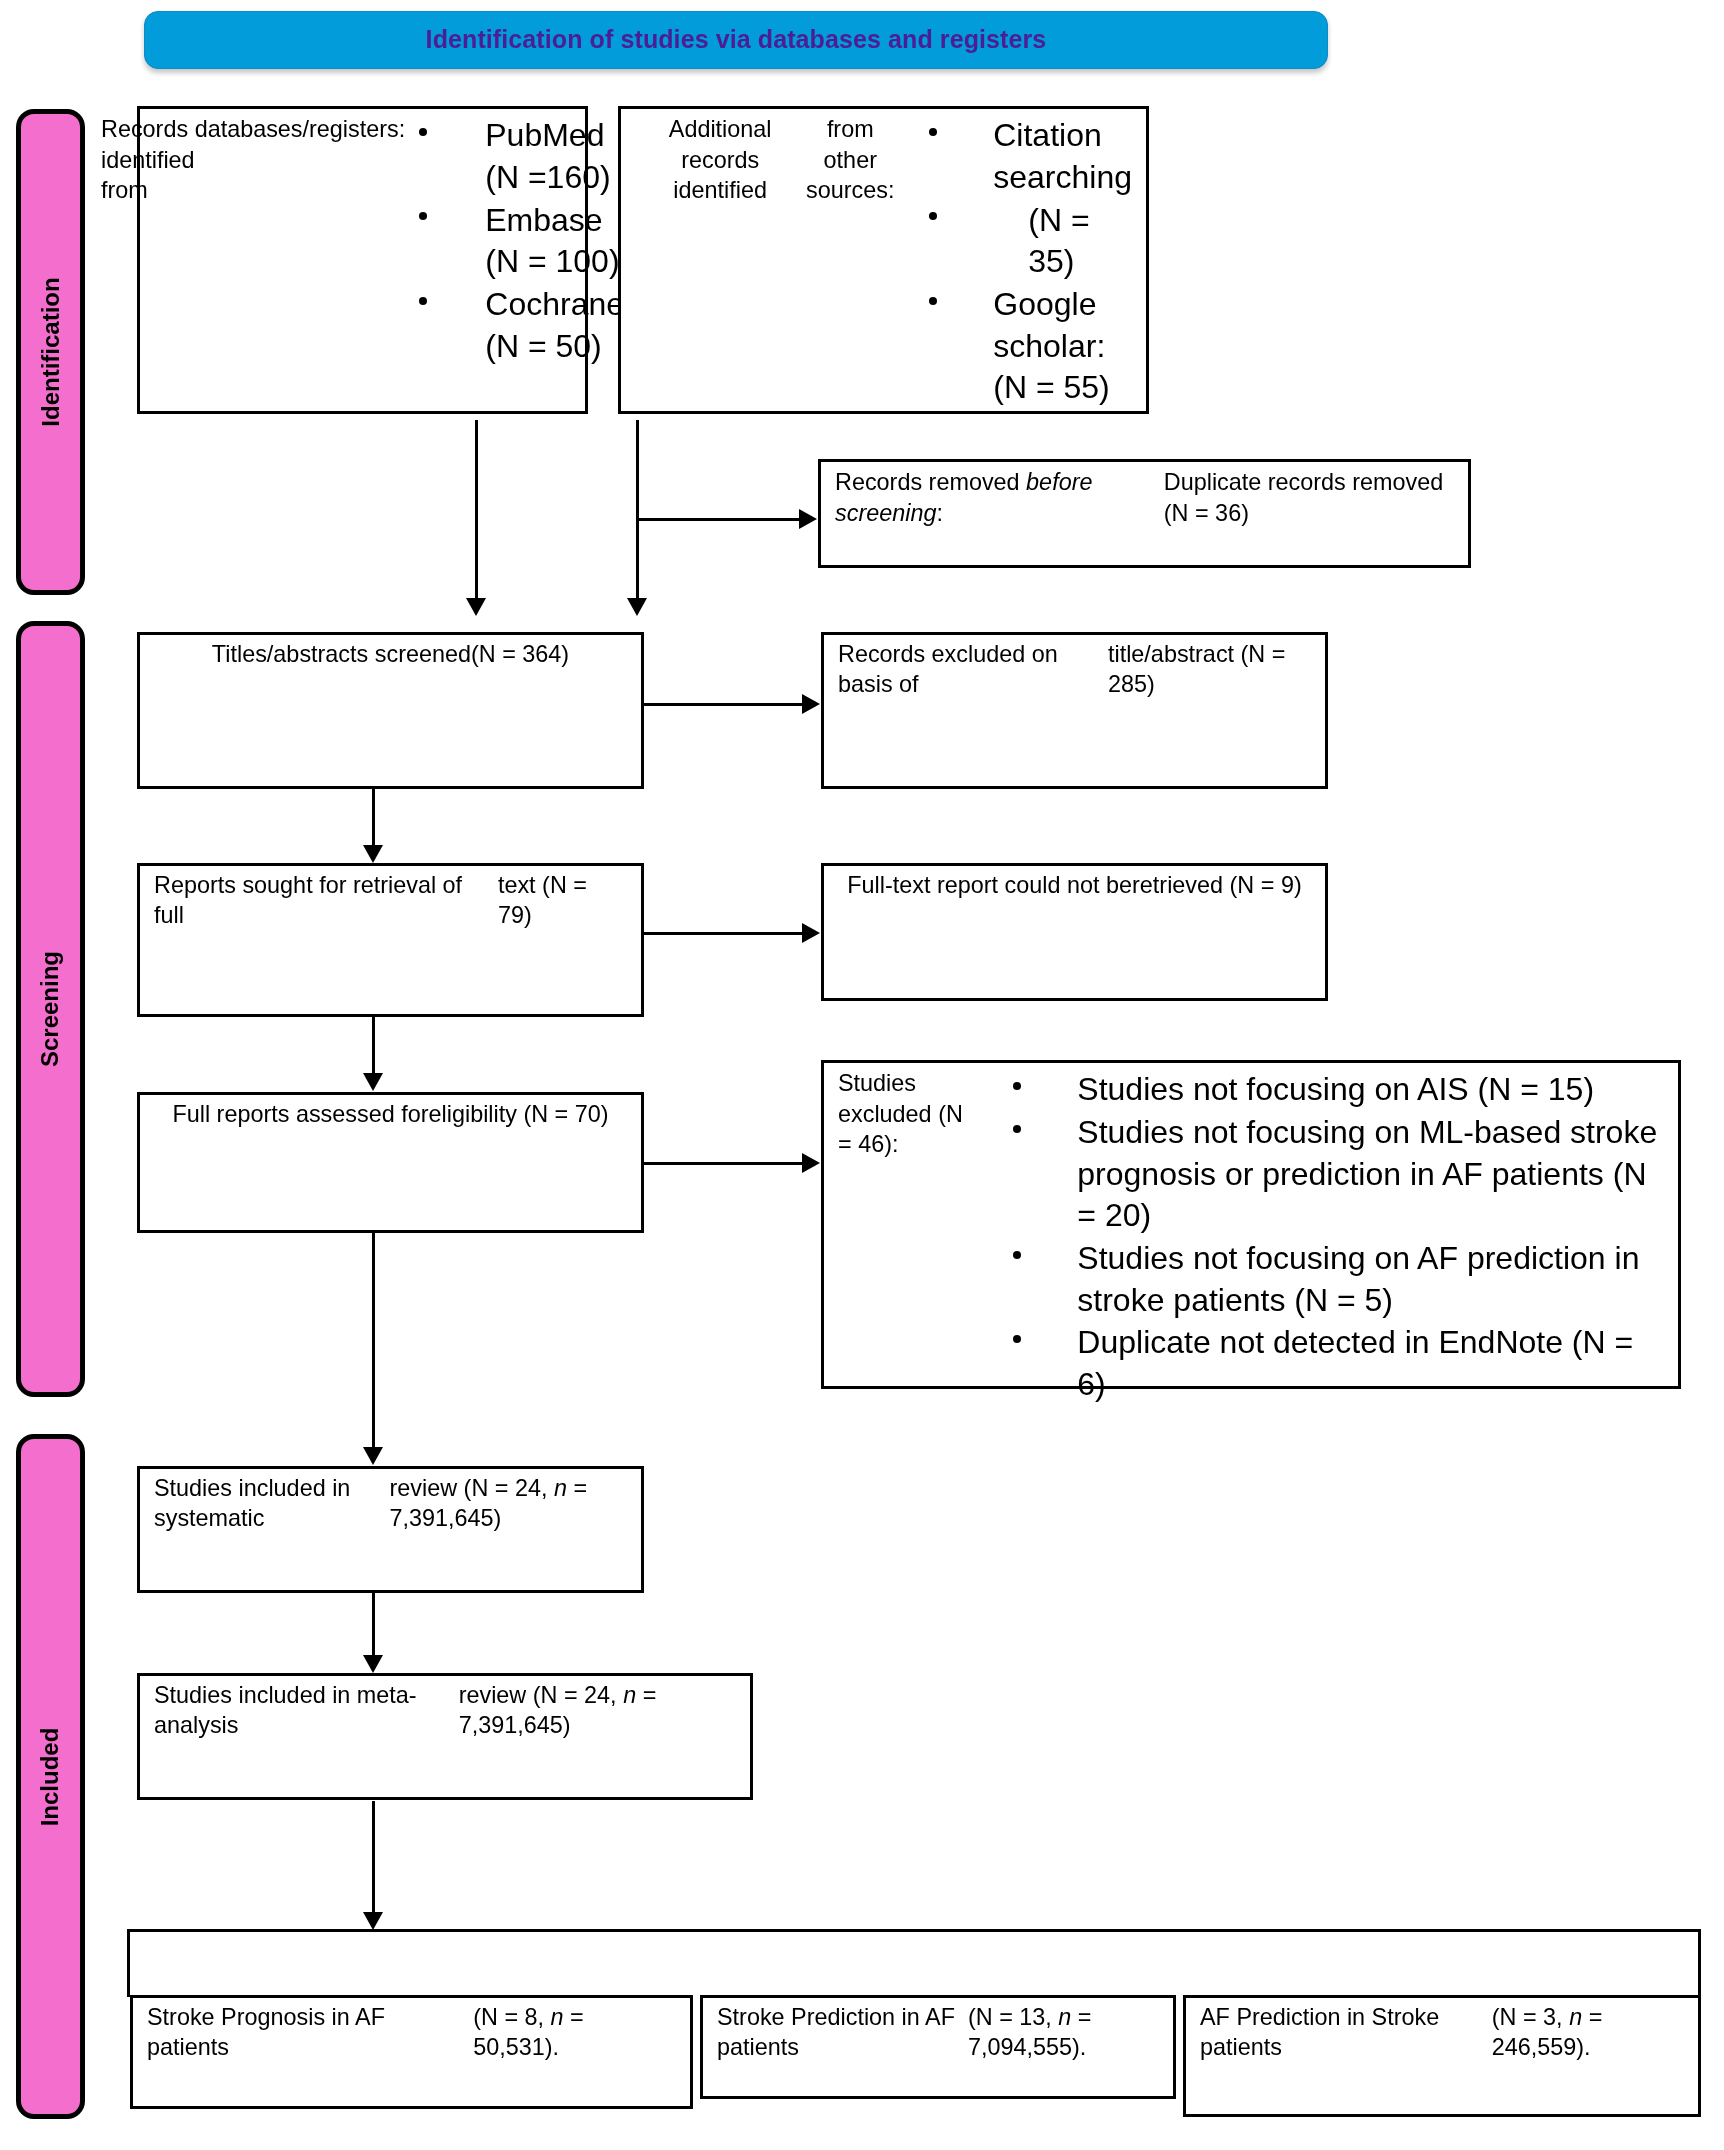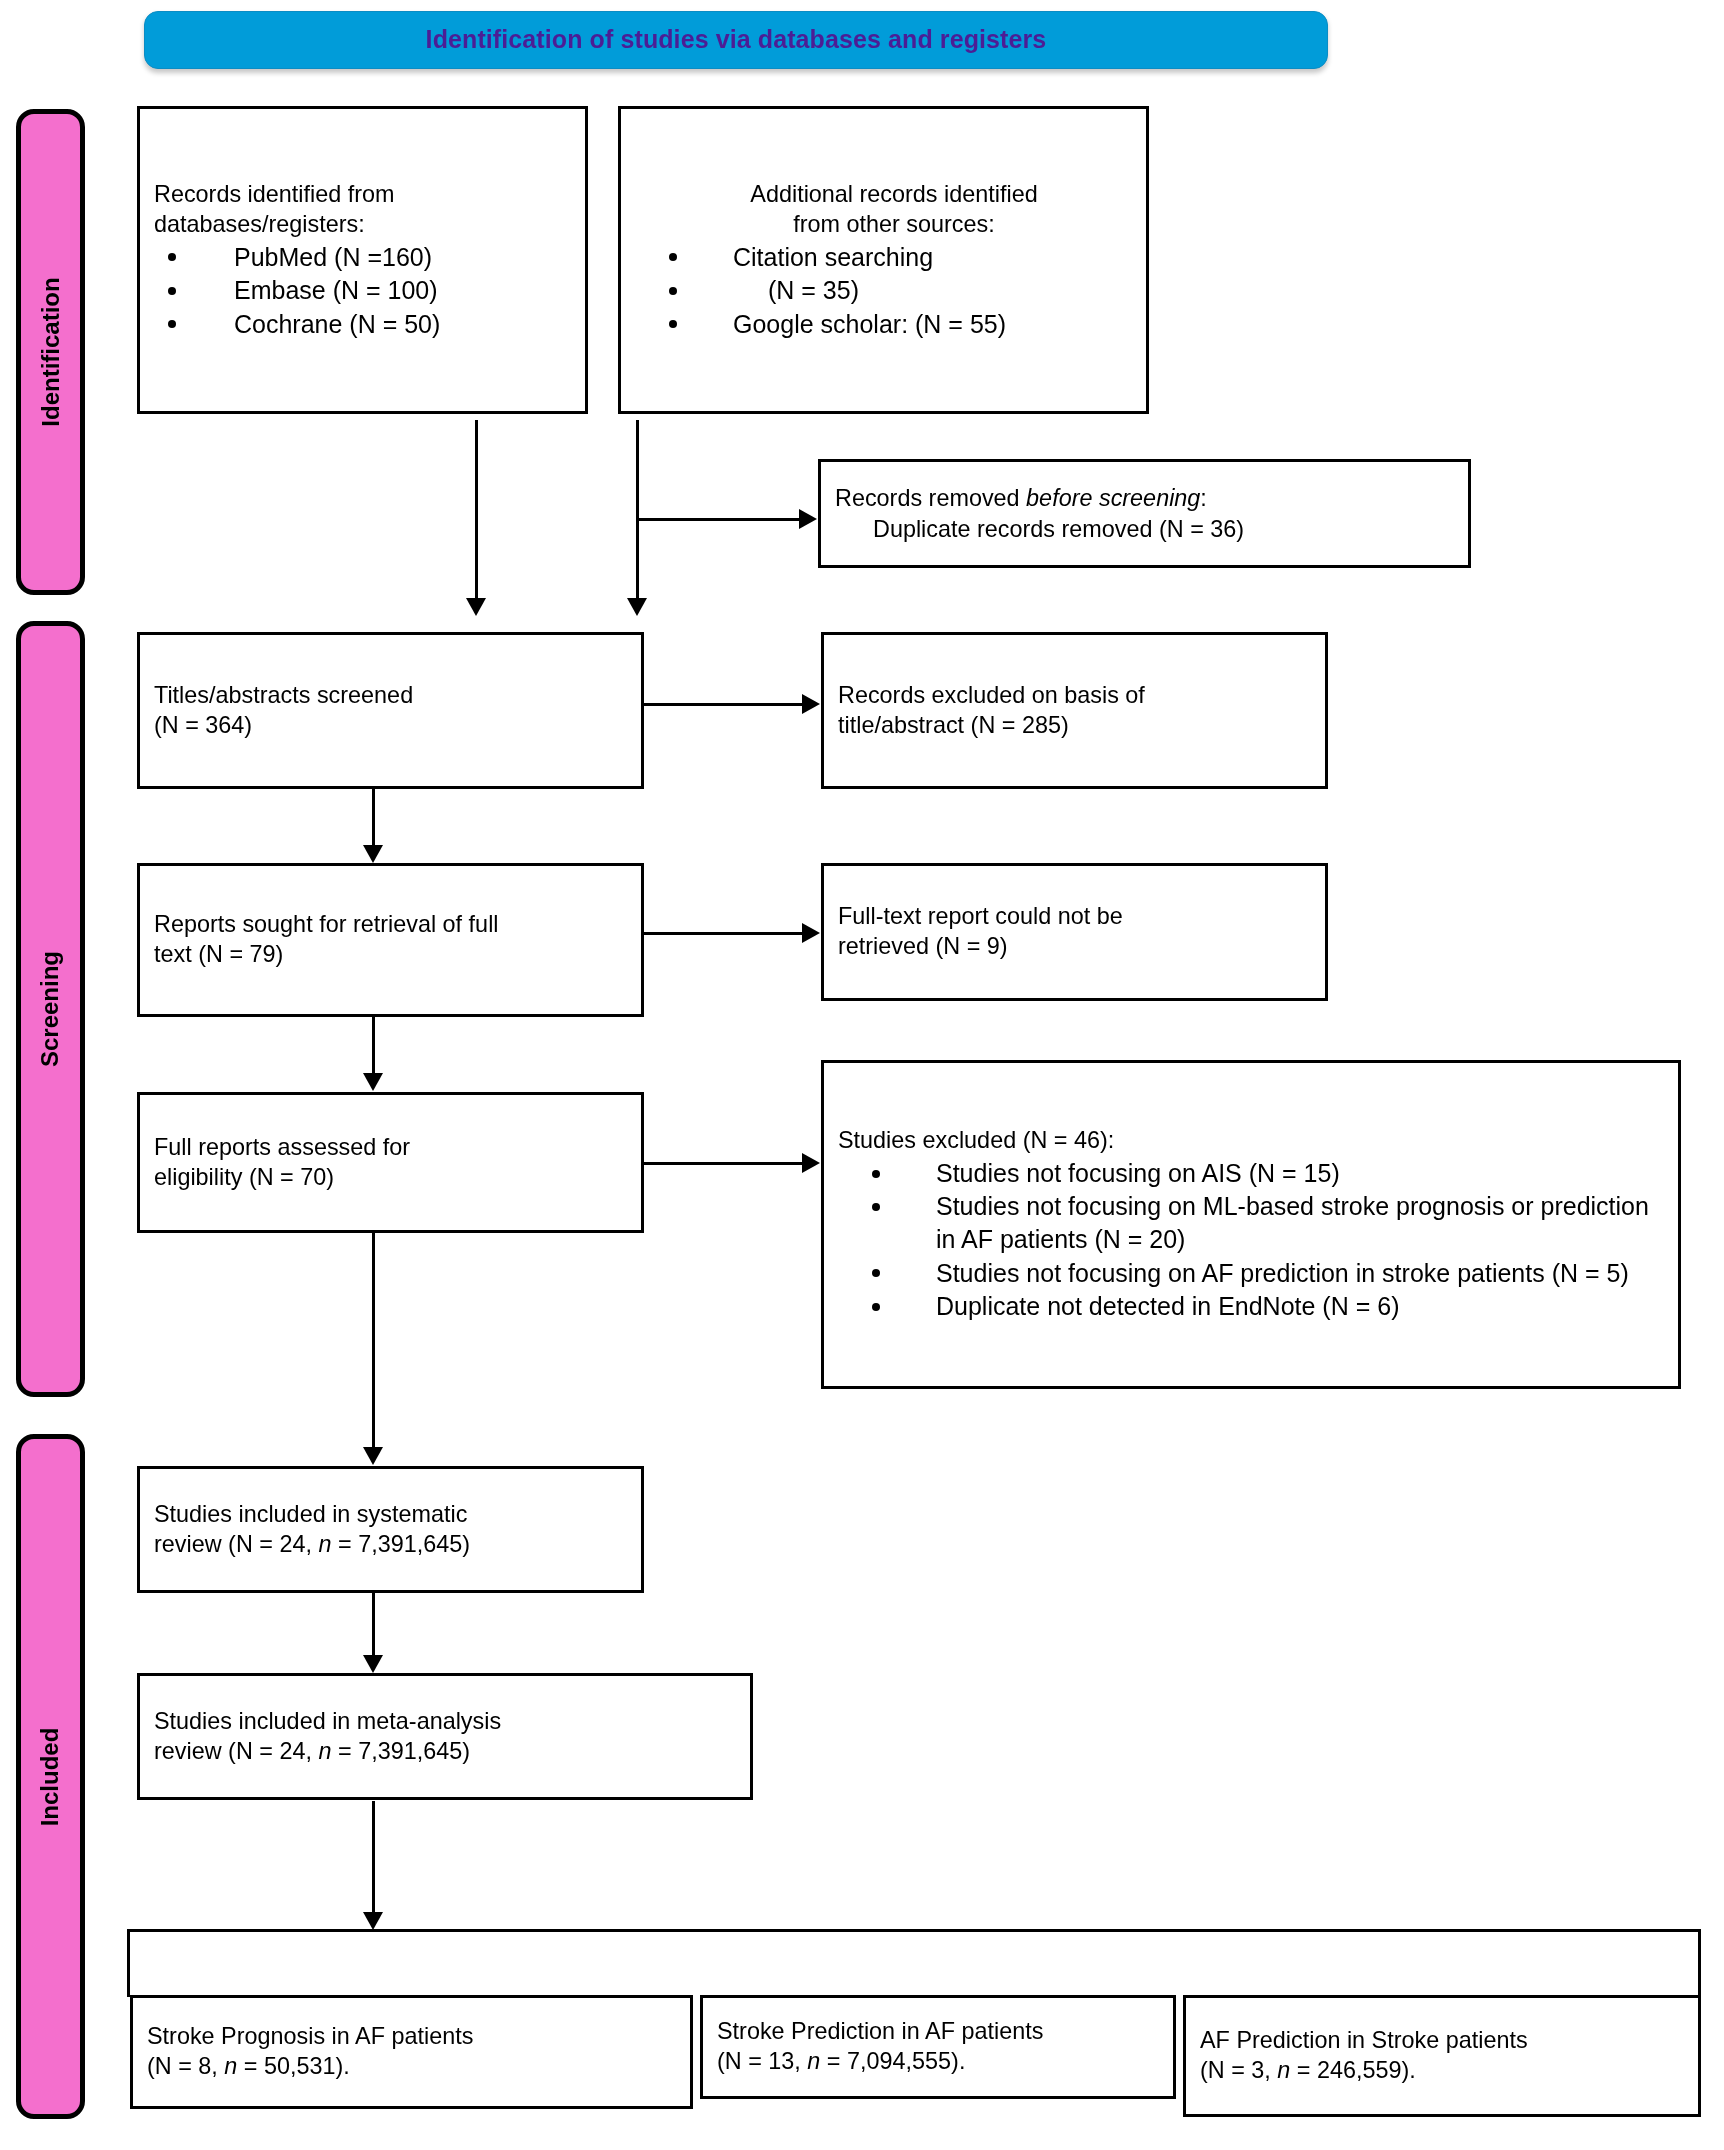--- a/index.html
+++ b/index.html
@@ -56,41 +56,41 @@
     white-space: nowrap;
     transform: rotate(-90deg);
     transform-origin: center center;
   }
 
   
   .node {
     background: #ffffff;
     border: 3.7px solid #000000;
     display: flex;
-    flex-direction: column;
+    flex-direction: row;
     justify-content: center;
     padding: 5.3px 14px;
   }
   .node-text {
     font-size: 23.4px;
     line-height: 1.30;
     color: #000000;
   }
   .node-text.tight { line-height: 1.27; }
   .italic { font-style: italic; }
 
   
   ul.bullets {
     margin: 0;
     padding: 0;
     list-style: none;
   }
   ul.bullets > li {
     position: relative;
-    font-size: 25px;
+    font-size: 32px;
     line-height: 1.30;
     padding-left: 80px;
     margin: 1.1px 0;
   }
   ul.bullets > li::before {
     content: "";
     position: absolute;
     left: 14px;
     top: 12.7px;
     width: 8px;

